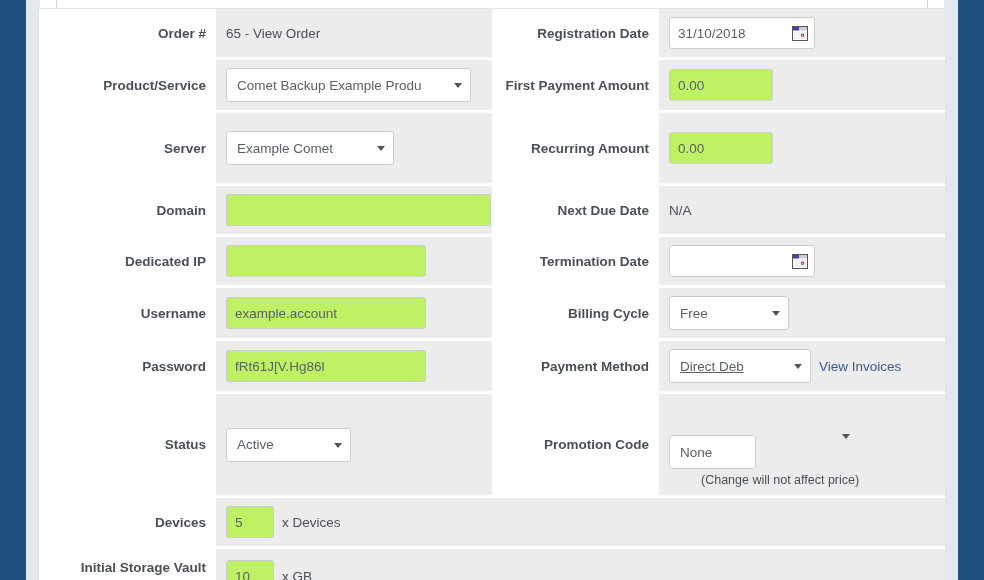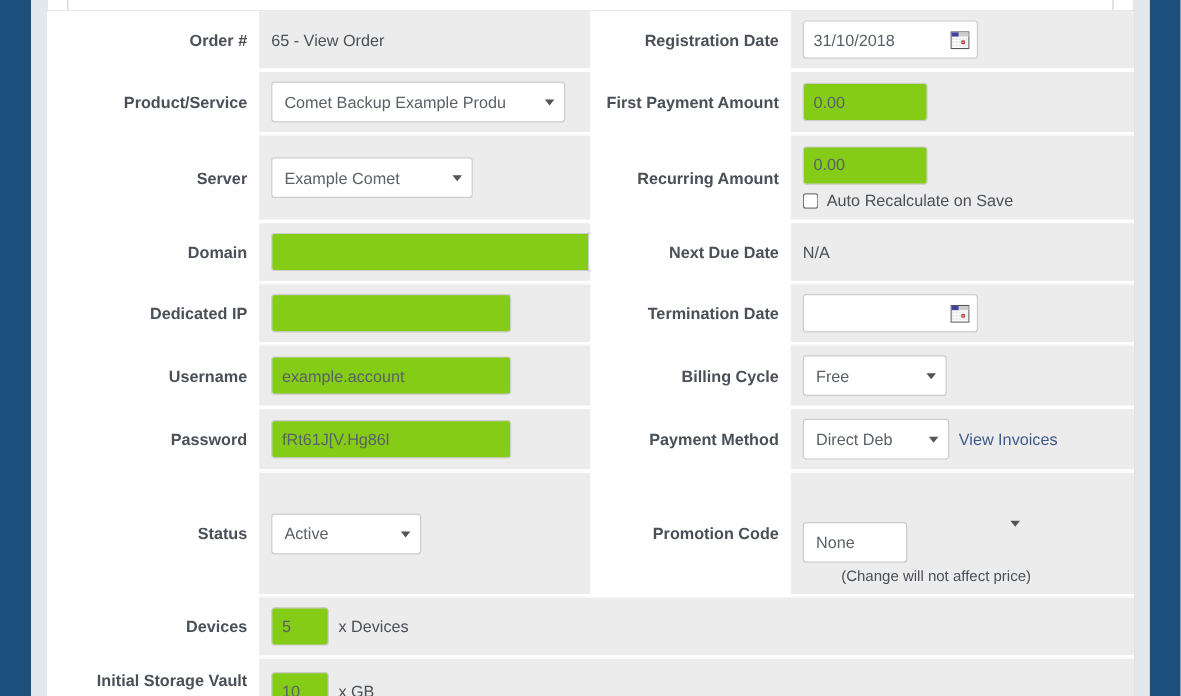--- a/index.html
+++ b/index.html
@@ -90,21 +90,21 @@
   .half.right .lbl { width: 167px; }
 
   
   .trow.full .lbl { width: 177px; }
 
   
   input.txt {
     font-family: "Liberation Sans", "DejaVu Sans", sans-serif;
     font-size: 13.5px;
     color: #5b6169;
-    background: #84cc16;
+    background: #bef264;
     border: 1px solid #ccc;
     border-radius: 3px;
     padding: 5px 8px;
     height: 32px;
     outline: none;
   }
   input.txt::placeholder { color: #9aa0a6; }
 
   select.sel, .fakesel {
     font-family: "Liberation Sans", "DejaVu Sans", sans-serif;
@@ -296,24 +296,20 @@
           <span class="selwrap">
             <span class="fakesel" style="width:168px;">Example Comet</span>
           </span>
         </div>
       </div>
       <div class="half right">
         <div class="lbl">Recurring Amount</div>
         <div class="fld">
           <div class="stack">
             <input class="txt" style="width: 104px;" value="0.00">
-            <div class="chkrow">
-              <input type="checkbox" class="chk" style="">
-              <span class="chklbl">Auto Recalculate on Save</span>
-            </div>
           </div>
         </div>
       </div>
     </div>
 
     <div class="trow">
       <div class="half left">
         <div class="lbl">Domain</div>
         <div class="fld">
           <span class="inputgrp">
@@ -392,21 +388,21 @@
       <div class="half left">
         <div class="lbl">Password</div>
         <div class="fld">
           <input class="txt" style="width: 200px;" value="fRt61J[V.Hg86l">
         </div>
       </div>
       <div class="half right">
         <div class="lbl">Payment Method</div>
         <div class="fld">
           <span class="selwrap">
-            <span class="fakesel" style="width:122px;">Direct Deb</span>
+            <span class="fakesel" style="width:142px;text-decoration:underline;">Direct Deb</span>
           </span>
           <a class="link" href="#">View Invoices</a>
         </div>
       </div>
     </div>
 
     <div class="trow">
       <div class="half left">
         <div class="lbl">Status</div>
         <div class="fld" style="padding-top:19px;padding-bottom:19px;">

